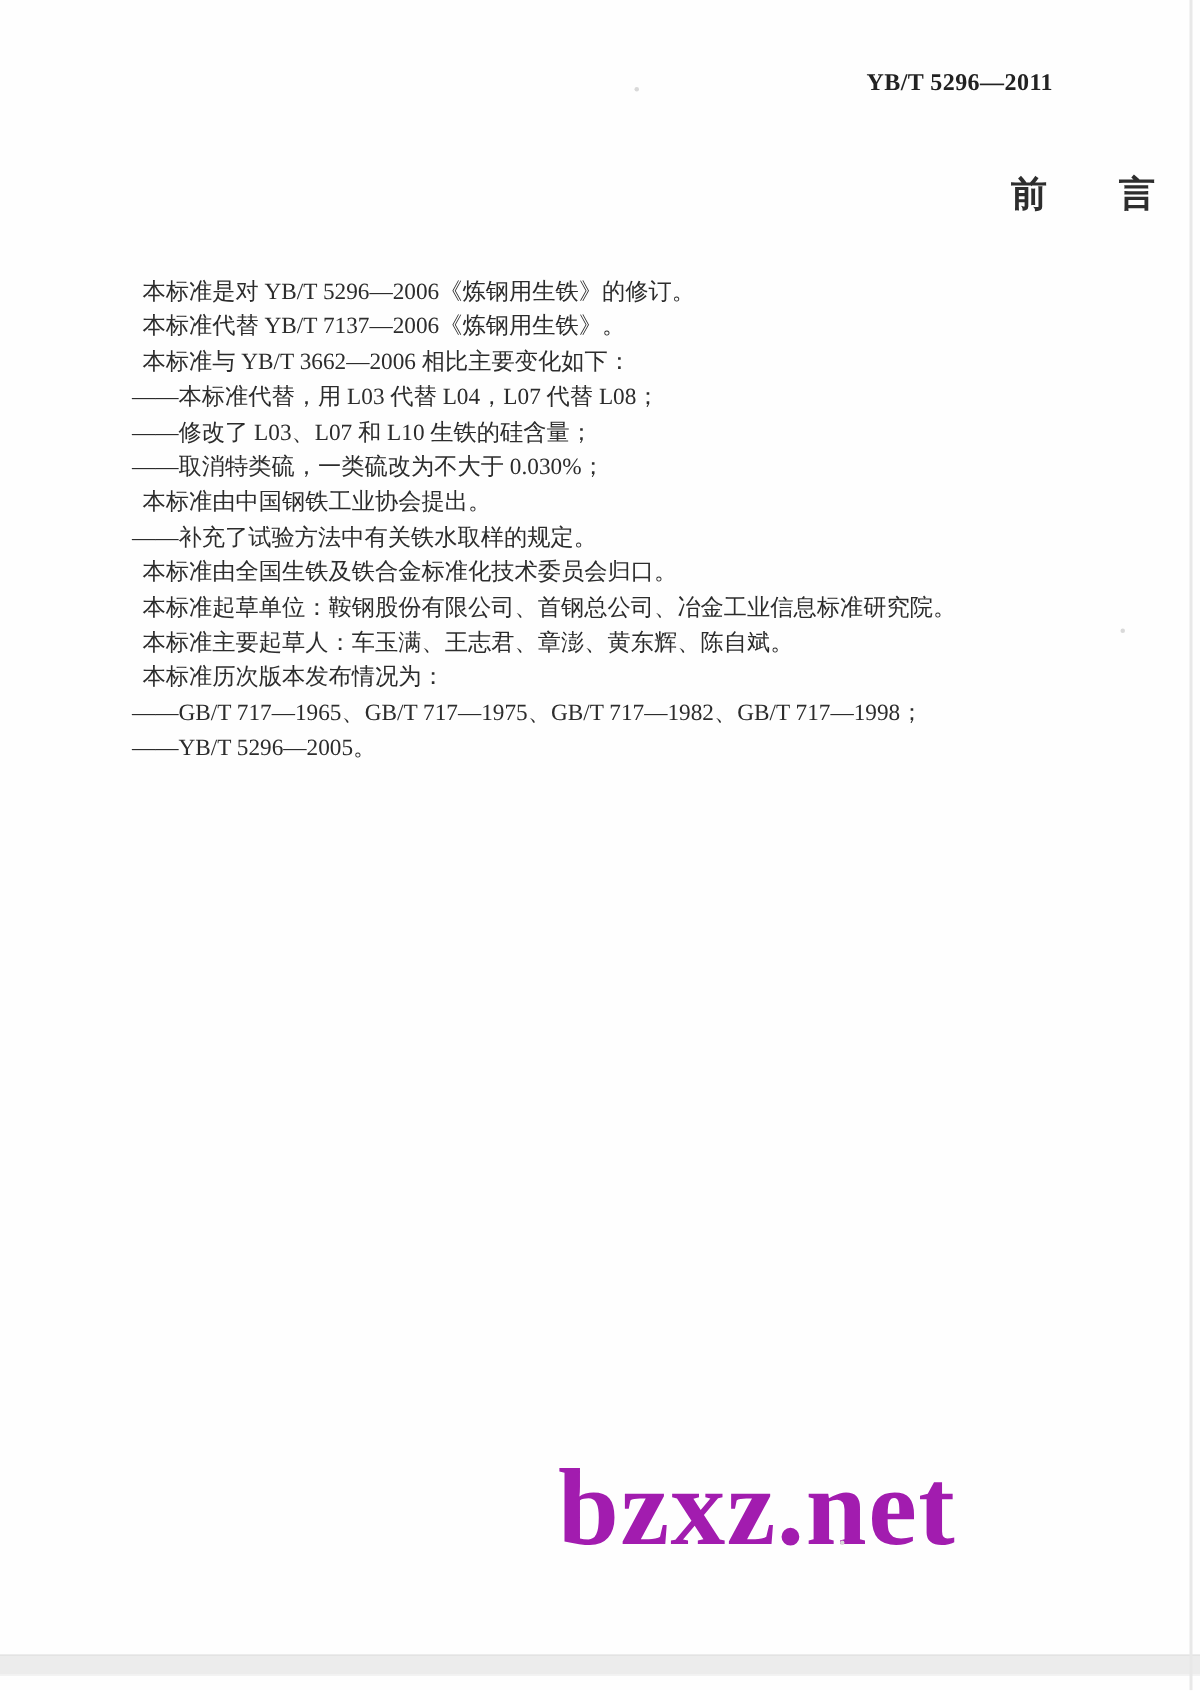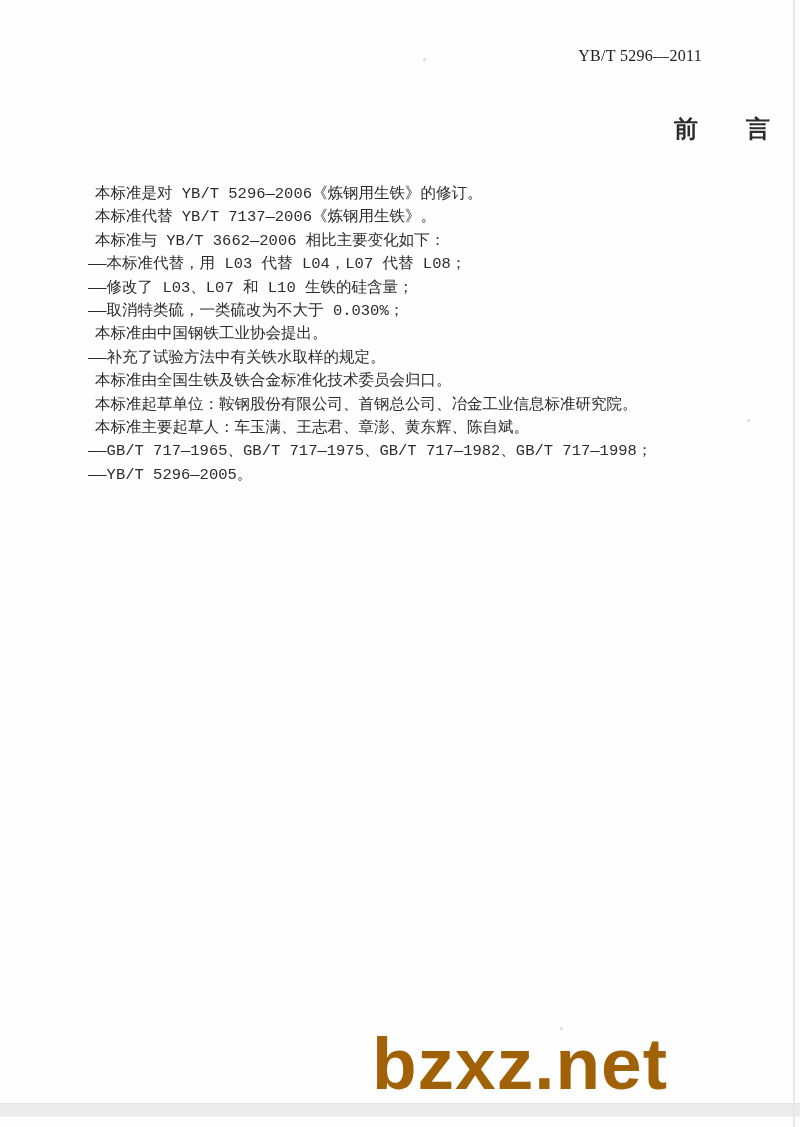--- a/index.html
+++ b/index.html
@@ -14,21 +14,21 @@
     background: #fefefe;
     overflow: hidden;
     font-family: "Liberation Serif", "DejaVu Serif", serif;
     color: #2a2a2a;
   }
   .standard-code {
     position: absolute;
     top: 47px;
     right: 98px;
     font-size: 16px;
-    font-weight: normal;
+    font-weight: bold;
     color: #222222;
     letter-spacing: 0.3px;
     white-space: nowrap;
   }
   .foreword-title {
     position: absolute;
     top: 113px;
     left: 0;
     width: 770px;
     text-align: right;
@@ -39,37 +39,36 @@
     white-space: pre;
   }
   .foreword-body {
     position: absolute;
     top: 183px;
     left: 95px;
     width: 640px;
     font-size: 15.5px;
     line-height: 23.4px;
     color: #2c2c2c;
-    font-family: Liberation Mono, monospace;
   }
   .foreword-body .line {
     white-space: nowrap;
   }
   .foreword-body .line.dash {
     margin-left: -7px;
   }
   .site-watermark {
     position: absolute;
-    top: 1022px;
+    top: 963px;
     left: 372px;
-    font-family: Liberation Sans, sans-serif;
+    font-family: Liberation Serif, serif;
     font-size: 73px;
     font-weight: bold;
     letter-spacing: 1px;
-    color: #a16207;
+    color: #a21caf;
     user-select: none;
     white-space: nowrap;
   }
   .scan-band {
     position: absolute;
     top: 1103px;
     left: 0;
     width: 800px;
     height: 12px;
     background: #ececec;
@@ -109,20 +108,21 @@
     <div class="line">本标准代替 YB/T 7137—2006《炼钢用生铁》。</div>
     <div class="line">本标准与 YB/T 3662—2006 相比主要变化如下：</div>
     <div class="line dash">——本标准代替，用 L03 代替 L04，L07 代替 L08；</div>
     <div class="line dash">——修改了 L03、L07 和 L10 生铁的硅含量；</div>
     <div class="line dash">——取消特类硫，一类硫改为不大于 0.030%；</div>
     <div class="line">本标准由中国钢铁工业协会提出。</div>
     <div class="line dash">——补充了试验方法中有关铁水取样的规定。</div>
     <div class="line">本标准由全国生铁及铁合金标准化技术委员会归口。</div>
     <div class="line">本标准起草单位：鞍钢股份有限公司、首钢总公司、冶金工业信息标准研究院。</div>
     <div class="line">本标准主要起草人：车玉满、王志君、章澎、黄东辉、陈自斌。</div>
+    <div class="line">本标准历次版本发布情况为：</div>
     <div class="line dash">——GB/T 717—1965、GB/T 717—1975、GB/T 717—1982、GB/T 717—1998；</div>
     <div class="line dash">——YB/T 5296—2005。</div>
   </div>
 
   <div class="site-watermark">bzxz.net</div>
 
   <div class="scan-band"></div>
   <div class="scan-line-right"></div>
   <div class="speck s1"></div>
   <div class="speck s2"></div>

